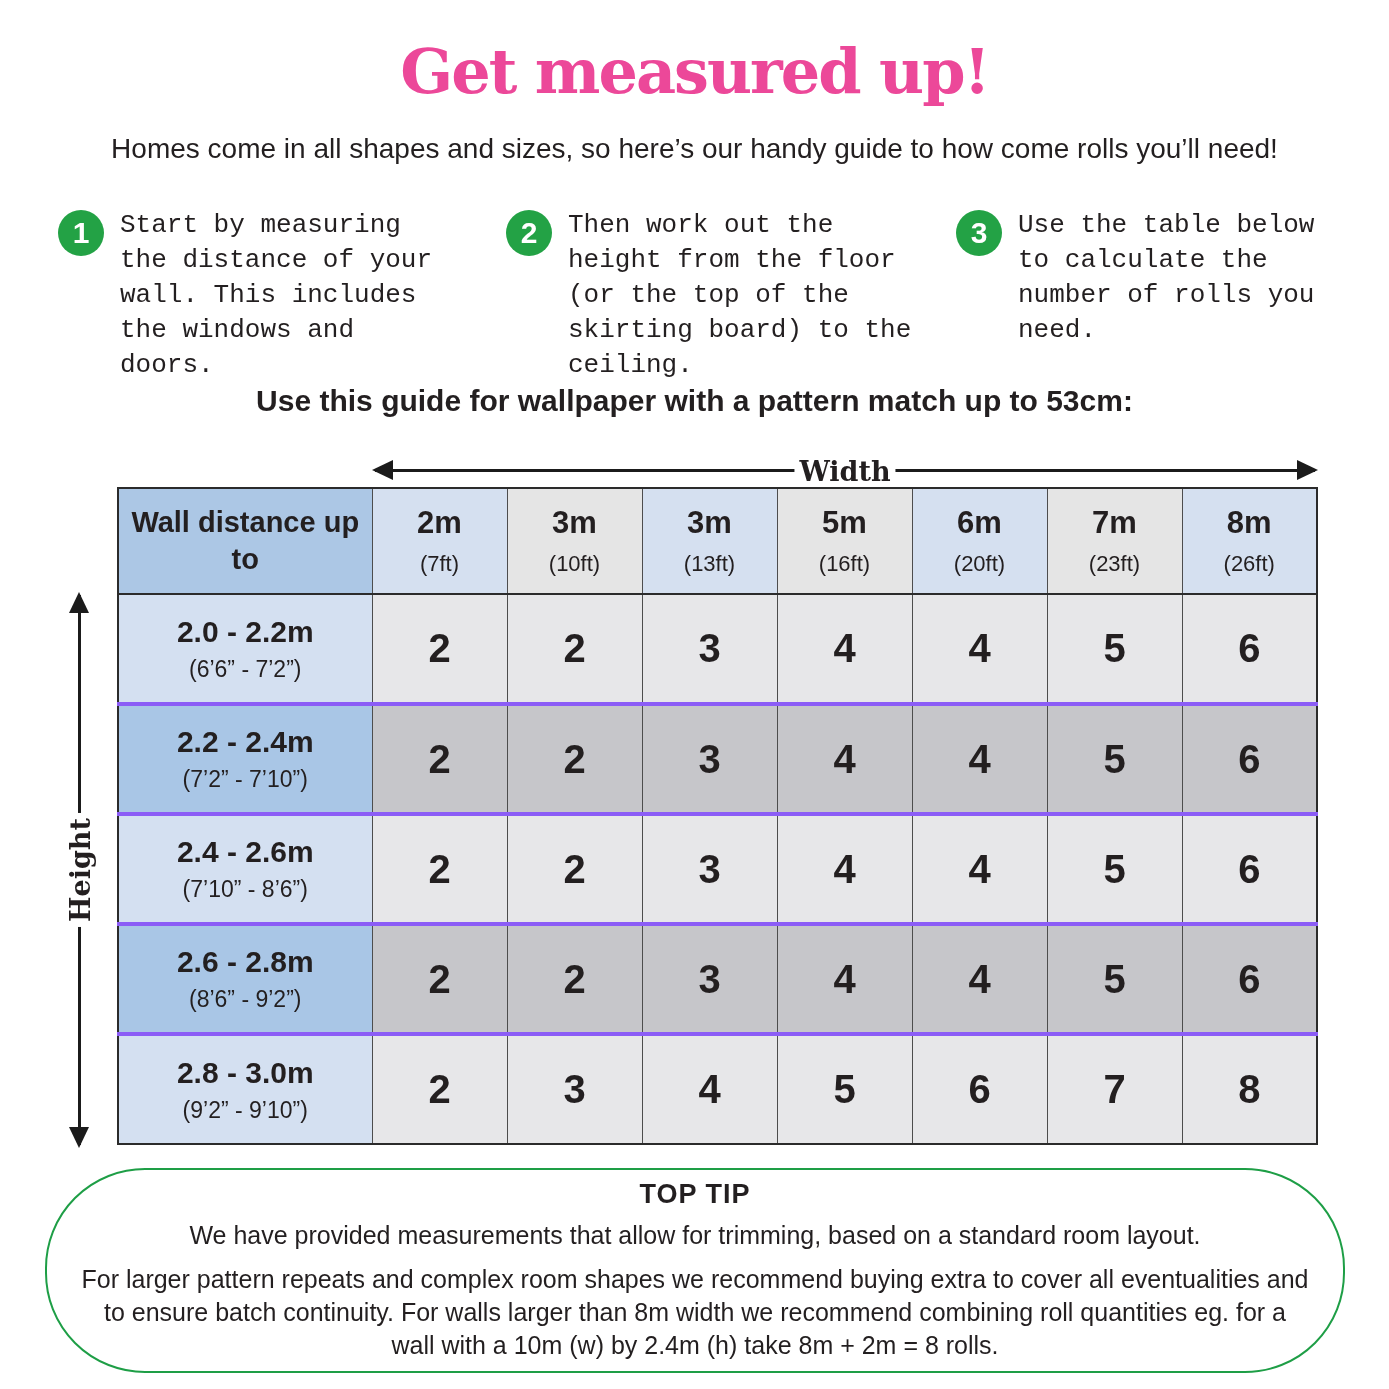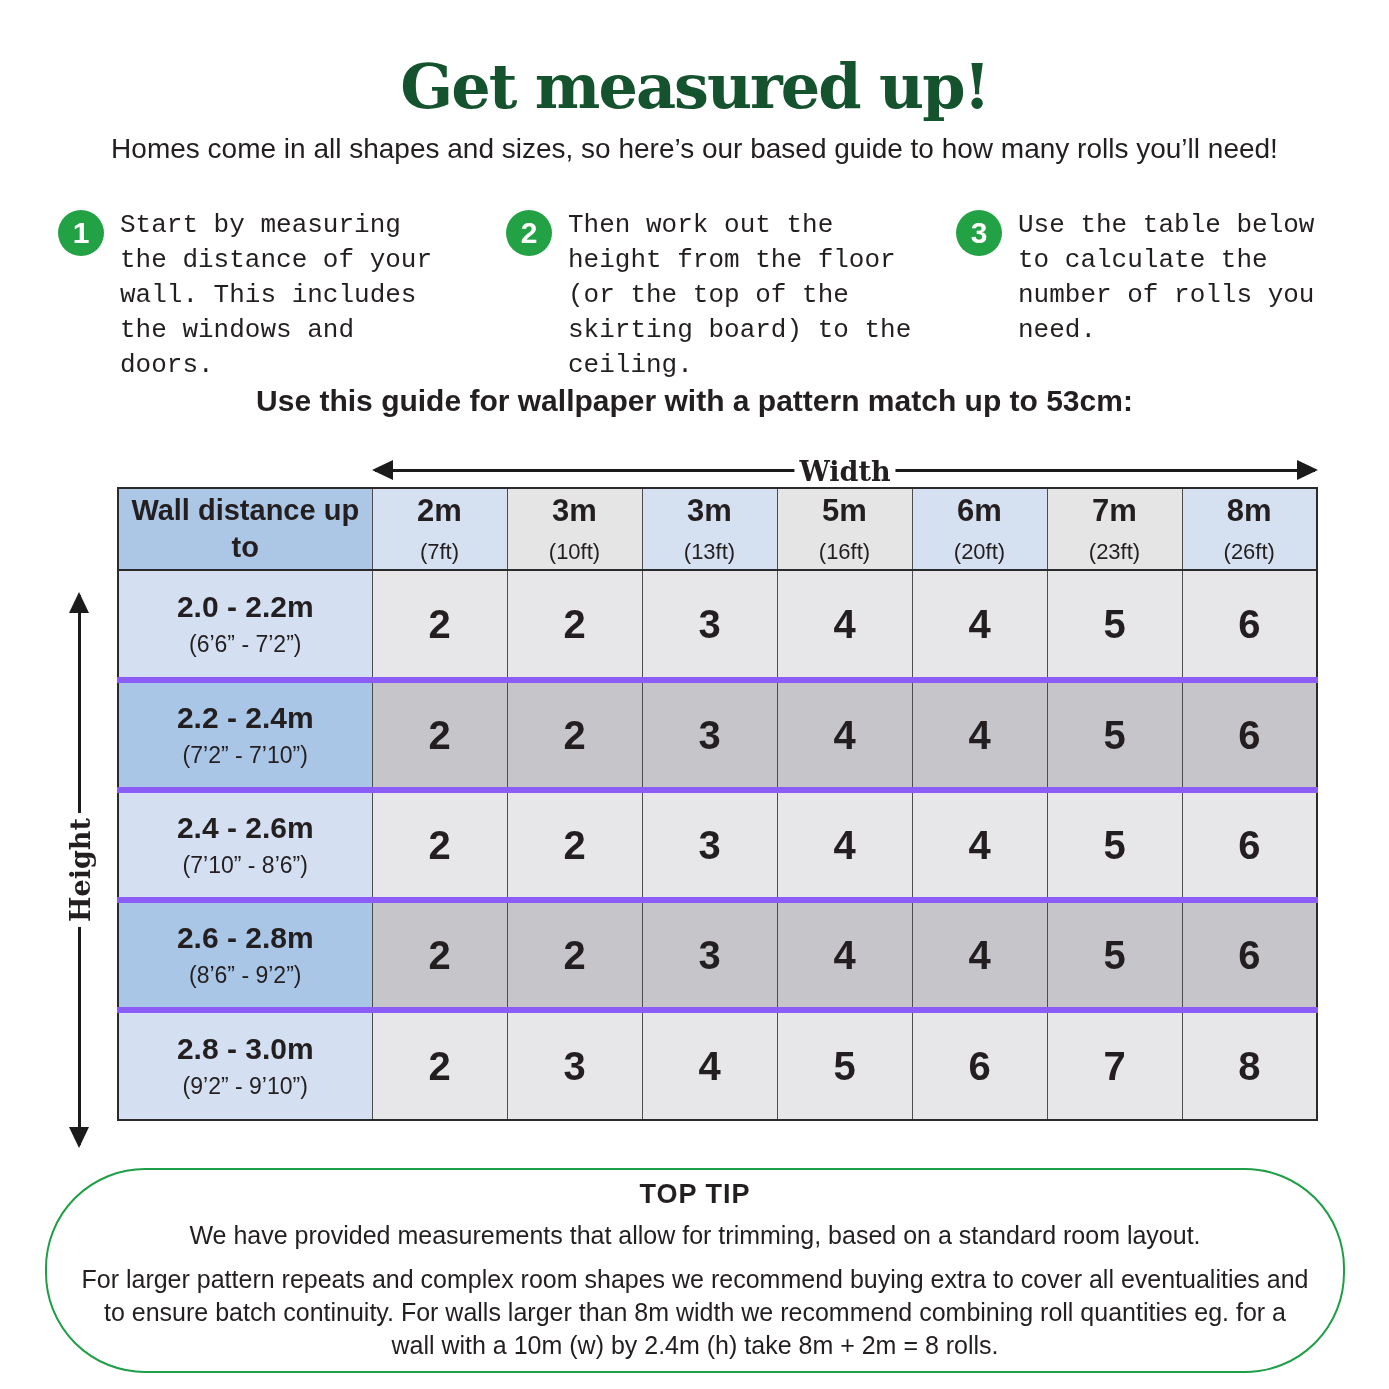--- a/index.html
+++ b/index.html
@@ -5,25 +5,25 @@
   * { margin:0; padding:0; box-sizing:border-box; }
   html,body { background:#ffffff; }
   body {
     width:1389px; height:1389px; position:relative;
     font-family:"Liberation Sans", sans-serif;
     color:#231F20;
   }
 
   
   .title {
-    position:absolute; top:50px; left:0; right:0;
+    position:absolute; top:35px; left:0; right:0;
     text-align:center;
     font-family:"DejaVu Serif", serif; font-weight:bold;
     font-size:62px; letter-spacing:-2px;
-    color:#14532d;
+    color:#ec4899;
   }
   .subtitle {
     position:absolute; top:133px; left:0; right:0;
     text-align:center; font-size:28px;
   }
 
   
   .step { position:absolute; top:208px; display:flex; align-items:flex-start; }
   .step-1 { left:58px;  width:400px; }
   .step-2 { left:506px; width:410px; }
@@ -87,24 +87,24 @@
   table.rolls {
     position:absolute; left:117px; top:487px;
     border-collapse:collapse; table-layout:fixed;
     border:2px solid #2B2B2B;
   }
   table.rolls th, table.rolls td {
     border-left:1px solid #4d4d4d;
     text-align:center; vertical-align:middle; padding:0;
   }
   table.rolls th:first-child, table.rolls td:first-child { border-left:none; }
-  table.rolls thead th { height:82px; border-bottom:2px solid #2B2B2B; }
+  table.rolls thead th { height:106px; border-bottom:2px solid #2B2B2B; }
   table.rolls tbody tr { height:110px; }
   table.rolls tbody tr + tr th,
-  table.rolls tbody tr + tr td { border-top:6px solid #8b5cf6; }
+  table.rolls tbody tr + tr td { border-top:4px solid #8b5cf6; }
 
   th.corner { background:#ACC7E5; font-size:29px; font-weight:bold; line-height:37px; padding:0 20px; }
   thead th.col-light  { background:#D5E0F0; }
   thead th.col-medium { background:#e5e5e5; }
   tbody tr.row-light  th.row-label { background:#D4E0F1; }
   tbody tr.row-medium th.row-label { background:#A9C6E6; }
   tbody tr.row-light  td { background:#E7E7E9; }
   tbody tr.row-medium td { background:#C6C6CA; }
 
   .col-metric   { font-size:31px; font-weight:bold; }
@@ -120,21 +120,21 @@
     text-align:center;
   }
   .tip-title { margin-top:9px; font-size:27px; font-weight:bold; letter-spacing:1px; }
   .tip-line1 { margin-top:11px; font-size:25px; }
   .tip-line2 { margin-top:13px; font-size:25px; line-height:33px; padding:0 34px; }
 </style>
 </head>
 <body>
 
 <h1 class="title">Get measured up!</h1>
-<p class="subtitle">Homes come in all shapes and sizes, so here’s our based guide to how many rolls you’ll need!</p>
+<p class="subtitle">Homes come in all shapes and sizes, so here’s our handy guide to how come rolls you’ll need!</p>
 
 <div class="step step-1">
   <div class="step-circle">1</div>
   <div class="step-text">Start by measuring the distance of your wall. This includes the windows and doors.</div>
 </div>
 <div class="step step-2">
   <div class="step-circle">2</div>
   <div class="step-text">Then work out the height from the floor (or the top of the skirting board) to the ceiling.</div>
 </div>
 <div class="step step-3">

